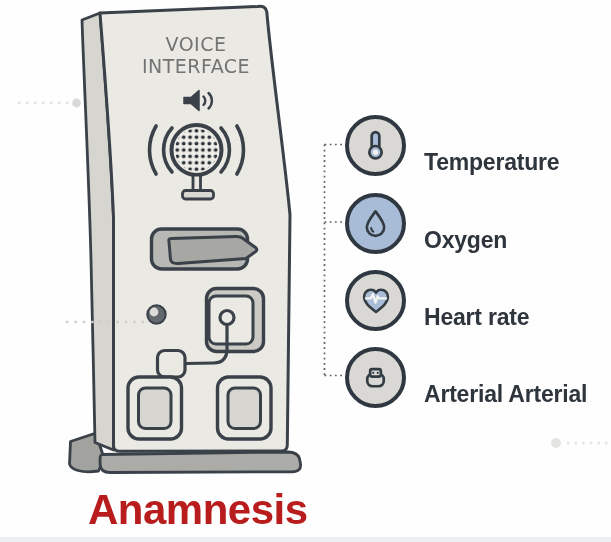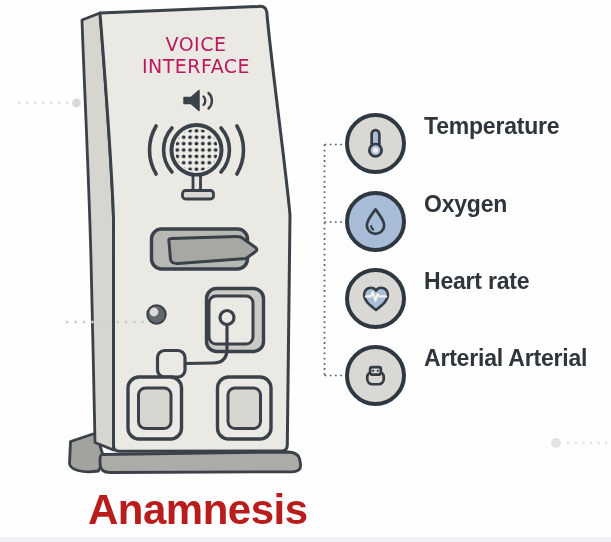--- a/index.html
+++ b/index.html
@@ -6,25 +6,25 @@
   .canvas{
     position:relative;width:611px;height:542px;overflow:hidden;
     background:#fefefe;font-family:"Liberation Sans",sans-serif;
   }
   .art{position:absolute;left:0;top:0;}
   .voice-title{
     position:absolute;left:133px;top:33px;width:126px;
     text-align:center;
     font-family:"DejaVu Sans",sans-serif;
     font-size:19px;line-height:22px;font-weight:400;
-    letter-spacing:0.5px;color:#be185d;
+    letter-spacing:0.5px;color:#737373;
   }
   .legend-row{
     position:absolute;left:345px;height:63px;
-    display:flex;align-items:flex-start;gap:18px;
+    display:flex;align-items:flex-end;gap:18px;
   }
   .legend-circle{
     width:53px;height:53px;border-radius:50%;
     border:4.5px solid #2f3740;
     display:flex;align-items:center;justify-content:center;
     box-sizing:content-box;flex:0 0 auto;
   }
   .circle--gray{background:#d9d8d4;}
   .circle--blue{background:#a8bcd8;}
   .legend-label{

